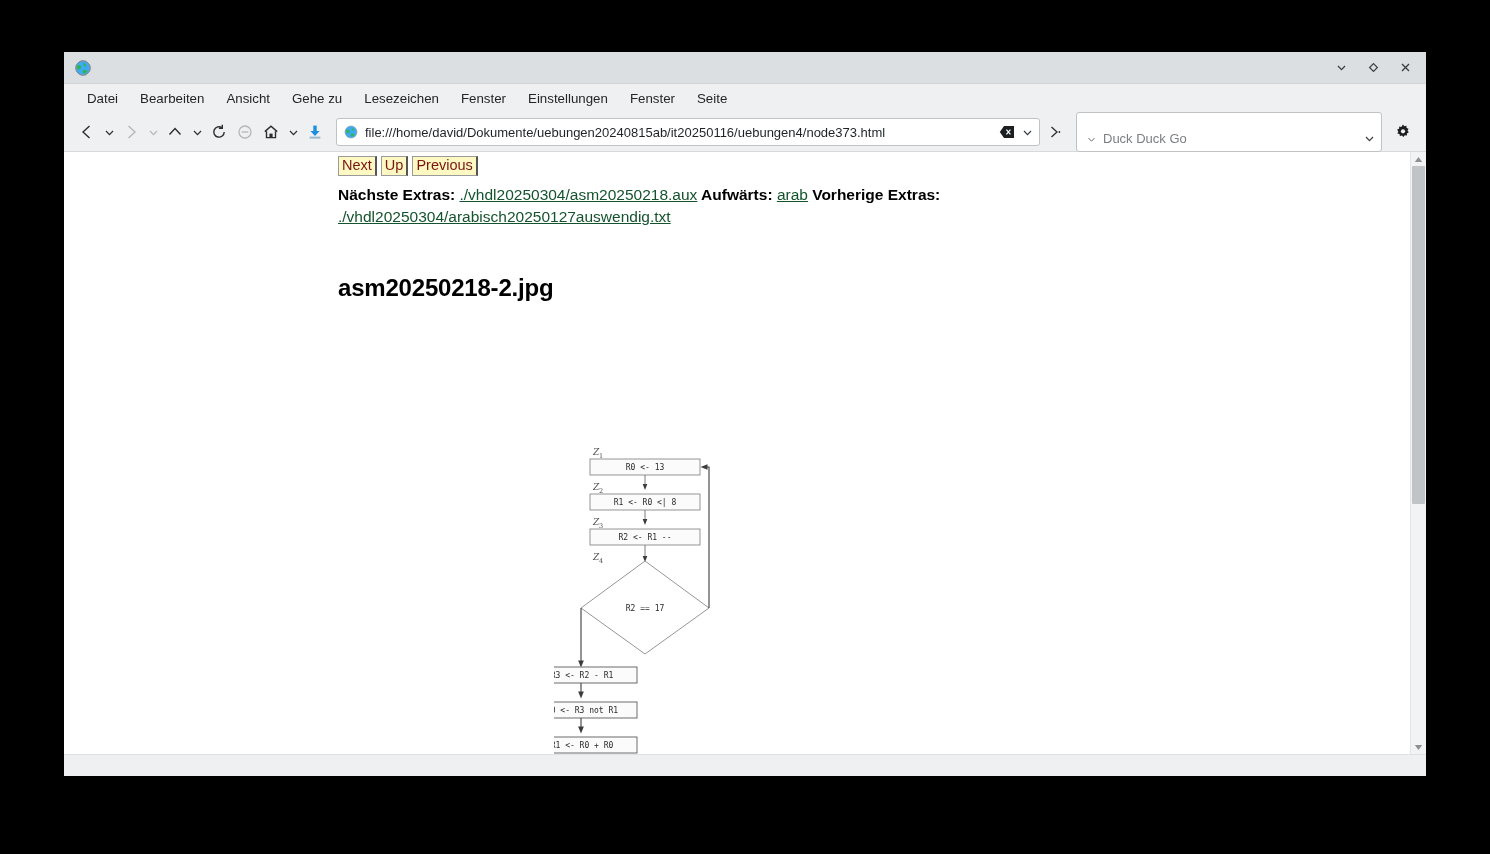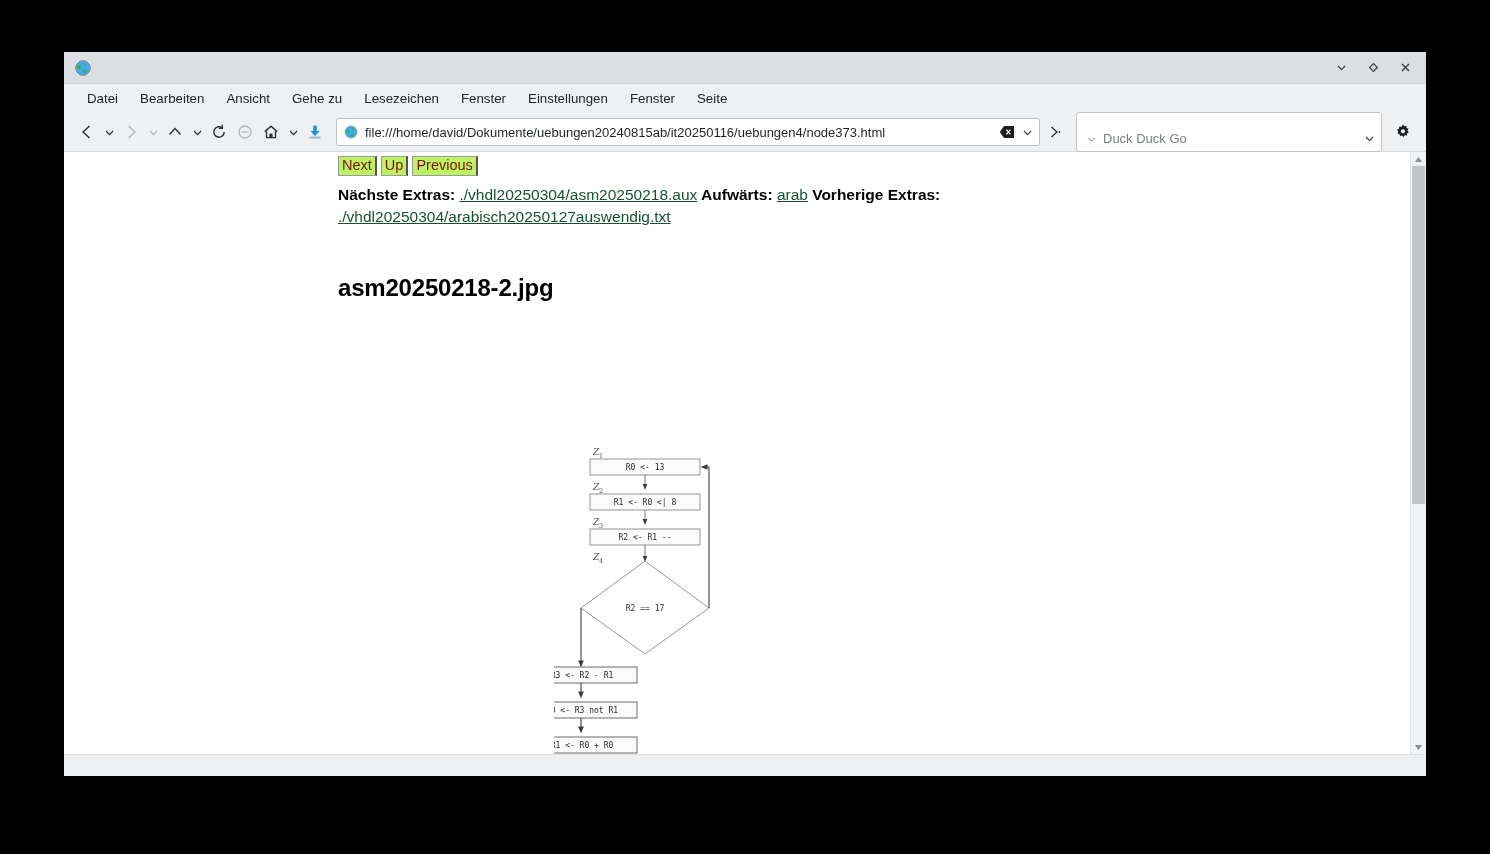--- a/index.html
+++ b/index.html
@@ -195,21 +195,21 @@
     display: flex;
     align-items: flex-start;
   }
   .navbtn {
     font-family: "Liberation Sans", sans-serif;
     font-size: 14.5px;
     color: #7a1414;
     border: 1px solid #9a9a9a;
     border-right: 2px solid #555;
     border-bottom: 1px solid #9a9a9a;
-    background: #bef264;
+    background: #fef9c3;
     padding: 0px 3px 1px 3px;
     line-height: 17px;
     margin-right: 4px;
   }
 
   .nav-text {
     position: absolute;
     left: 274px;
     top: 32px;
     width: 640px;

